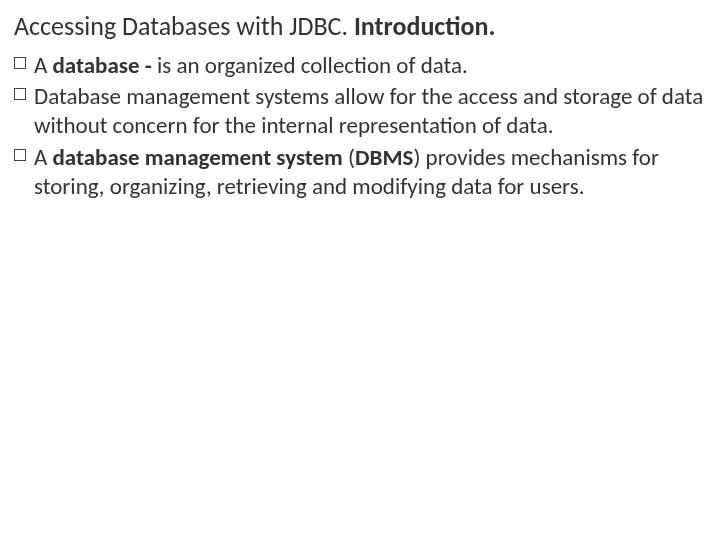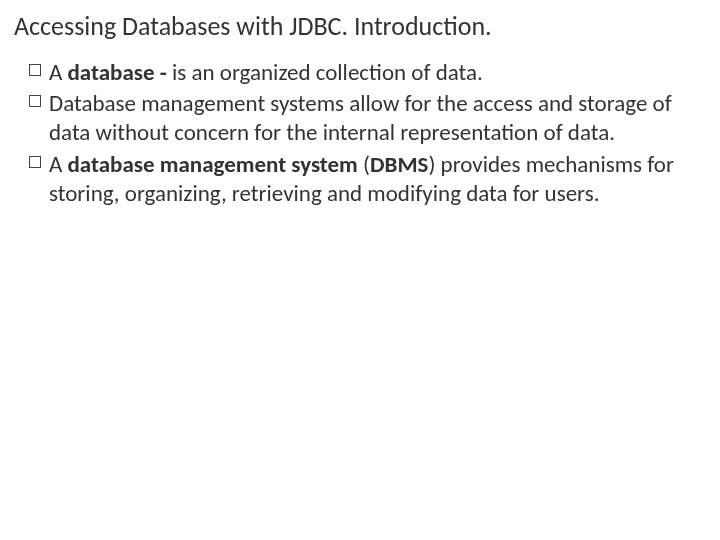--- a/index.html
+++ b/index.html
@@ -17,25 +17,25 @@
       box-sizing: border-box;
     }
     .title {
       font-size: 26px;
       line-height: 1.25;
       margin: 0 0 8px 0;
       font-weight: 400;
       color: #333;
     }
     .title .bold {
-      font-weight: 400;
+      font-weight: 700;
     }
     ul.bullets {
       list-style: none;
-      margin: 15px;
+      margin: 0;
       padding: 0;
     }
     ul.bullets > li {
       position: relative;
       padding-left: 20px;
       font-size: 23px;
       line-height: 1.28;
       margin: 0 0 2px 0;
       color: #333;
     }

